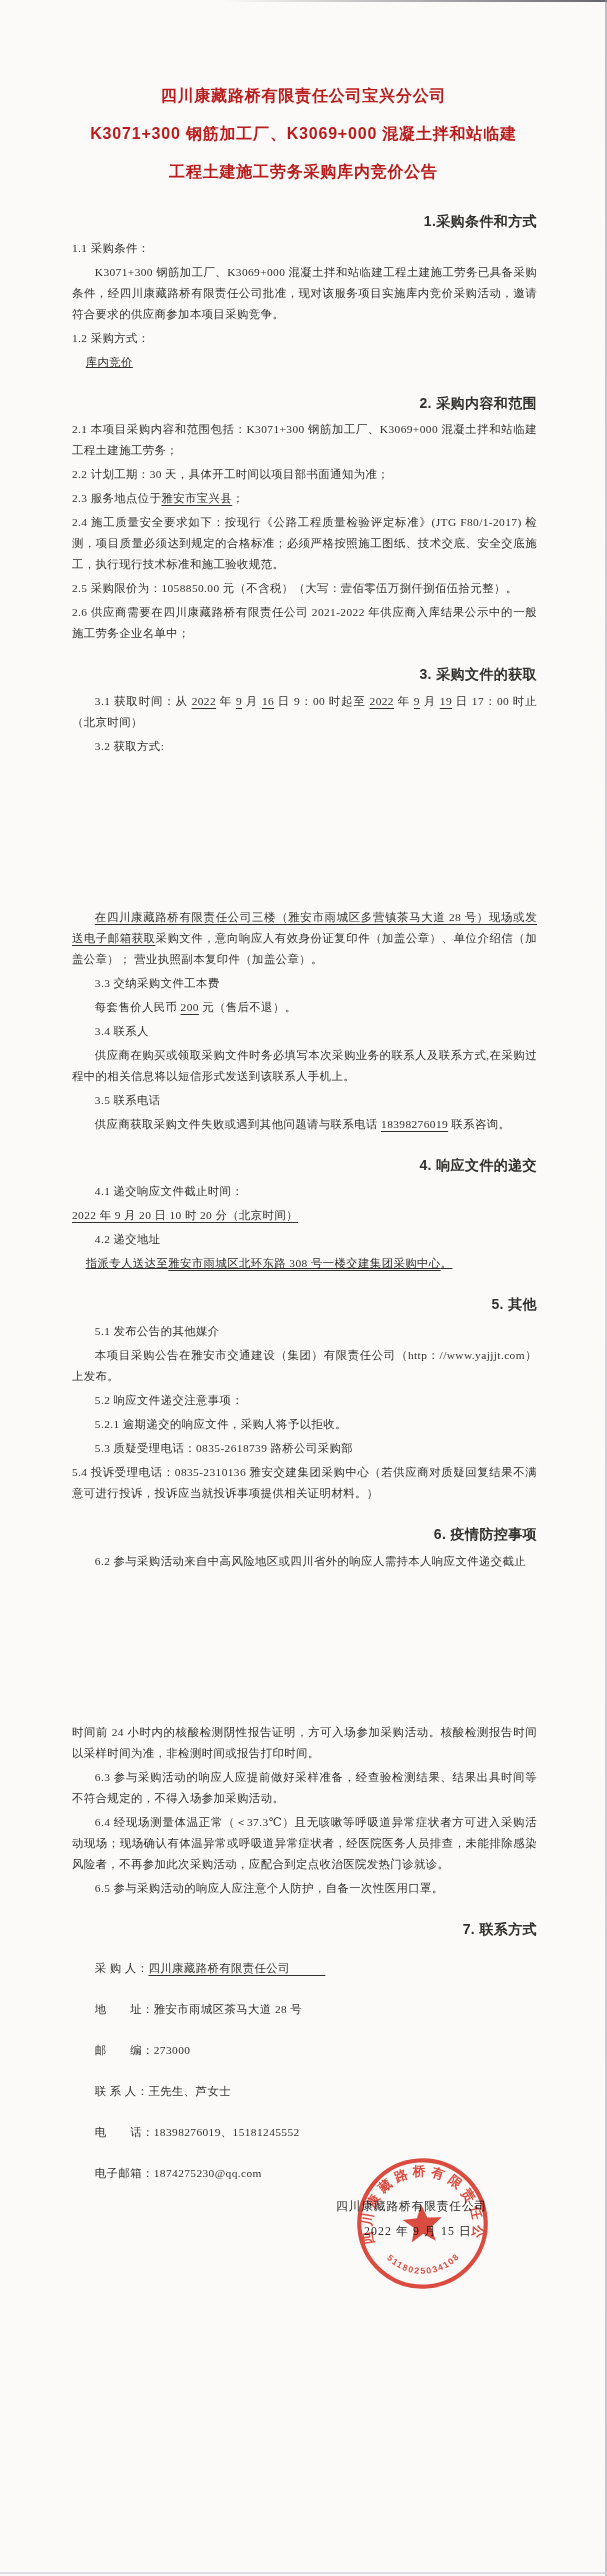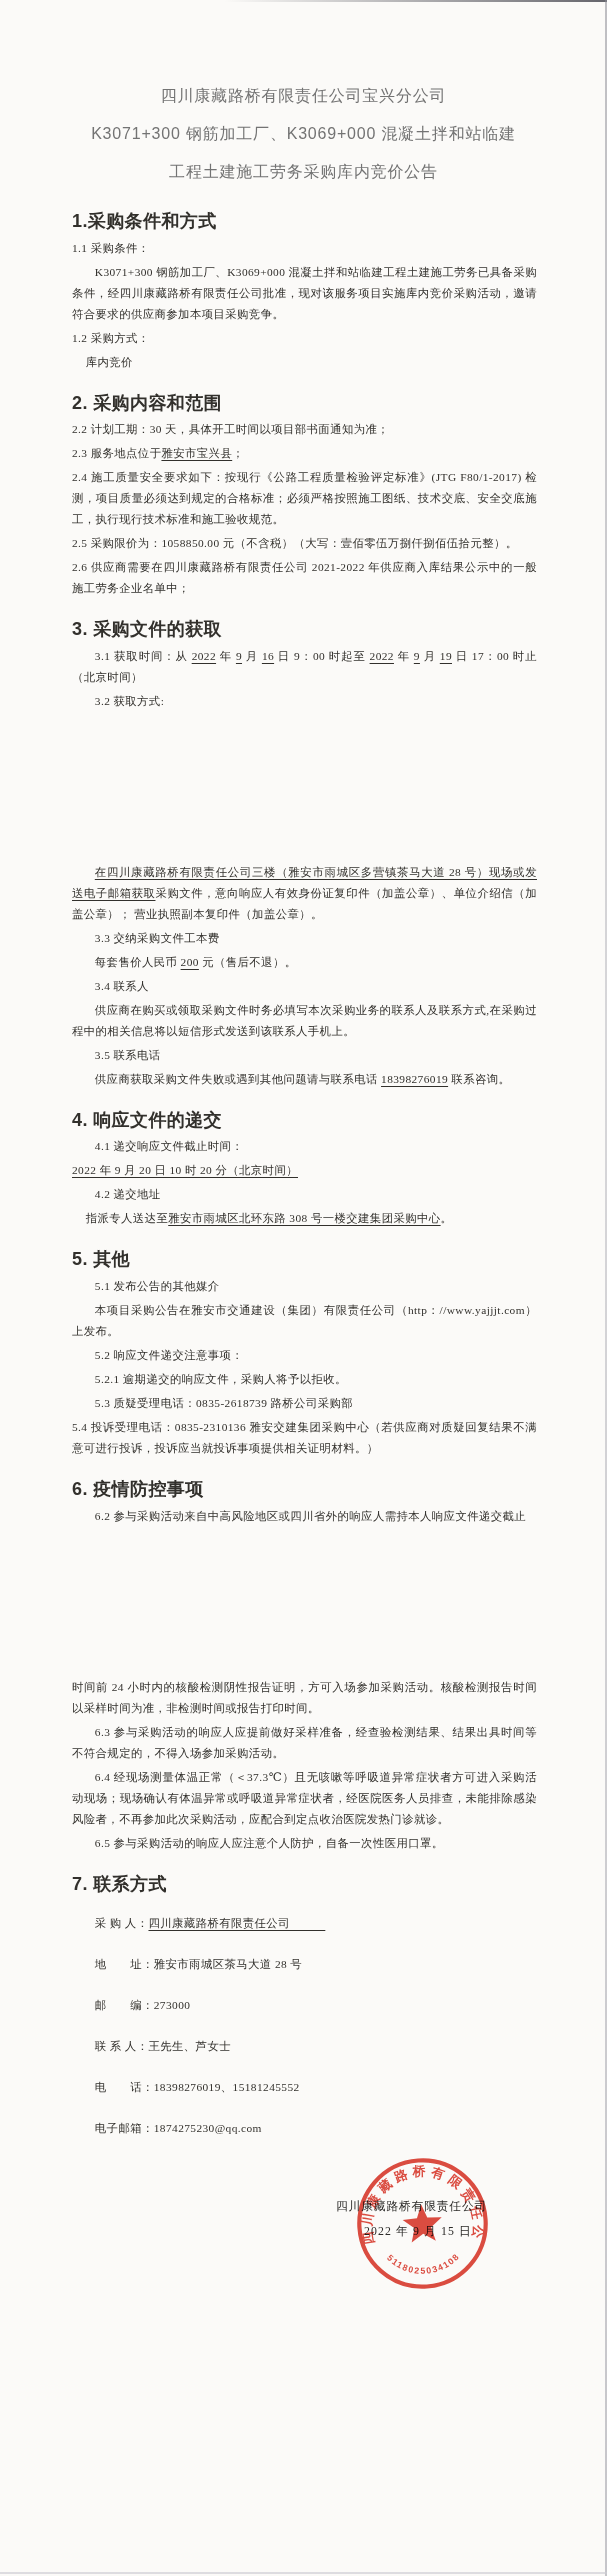--- a/index.html
+++ b/index.html
@@ -13,30 +13,30 @@
   .page{position:absolute;inset:0;overflow:hidden;}
   
   .artifact-topline{position:absolute;top:0;right:0;width:383px;height:2.3px;
     background:linear-gradient(to right,rgba(70,70,80,0),rgba(50,50,60,.75));}
   .edge-right{position:absolute;top:0;right:0;bottom:0;width:2.3px;
     background:linear-gradient(to bottom,#8d8d96,#b9b9c0 40%,#9a9aa4);opacity:.55;}
   .edge-bottom{position:absolute;left:0;right:0;bottom:2.3px;height:1.5px;background:#cdcdd2;opacity:.65;}
 
   .title-wrap{margin:77px 46px 0;text-align:center;}
   .title-line{font-family:"Liberation Sans","DejaVu Sans",sans-serif;
-    font-weight:400;font-size:16px;line-height:38px;letter-spacing:0.8px;color:#737373;}
+    font-weight:700;font-size:16px;line-height:38px;letter-spacing:0.8px;color:#b91c1c;}
 
   #doc{margin:21px 72px 0 72px;width:465px;}
   .blk{font-size:11.4px;line-height:21px;margin:3px 0;text-align:justify;
     letter-spacing:0.4px;}
   .blk.heading{font-family:"Liberation Sans","DejaVu Sans",sans-serif;
-    font-weight:700;font-size:18px;line-height:18px;margin:21px 0 7.6px;text-align:left;letter-spacing:0.4px;}
+    font-weight:700;font-size:14px;line-height:18px;margin:21px 0 7.6px;text-align:right;letter-spacing:0.4px;}
   .blk.item{text-indent:0;}
   .blk.para{text-indent:2em;}
-  .blk.sub{text-indent:1.2em;}
+  .blk.sub{text-indent:1.2em;text-decoration:underline;}
   .blk.contact{text-indent:2em;margin:20px 0;letter-spacing:0.4px;}
   .blk.gap{height:144px;margin:0;}
   .u{text-decoration:underline;text-underline-offset:3px;text-decoration-thickness:0.8px;}
 
   
   .sign-company{position:absolute;left:336px;top:2199px;font-size:11.8px;letter-spacing:0.8px;color:#2c2b29;}
   .sign-date{position:absolute;left:364px;top:2224px;font-size:11.8px;letter-spacing:1.1px;color:#2c2b29;}
   .seal{position:absolute;left:354px;top:2155px;width:137px;height:137px;
     transform:rotate(-4deg);opacity:.88;mix-blend-mode:multiply;}
   .seal text{fill:#da3427;}
@@ -56,20 +56,21 @@
     <div class="title-line">工程土建施工劳务采购库内竞价公告</div>
   </div>
 
   <div id="doc">
       <div class="blk heading"><span>1.采购条件和方式</span></div>
       <div class="blk item"><span>1.1 采购条件：</span></div>
       <div class="blk para"><span>K3071+300 钢筋加工厂、K3069+000 混凝土拌和站临建工程土建施工劳务已具备采购条件，经四川康藏路桥有限责任公司批准，现对该服务项目实施库内竞价采购活动，邀请符合要求的供应商参加本项目采购竞争。</span></div>
       <div class="blk item"><span>1.2 采购方式：</span></div>
       <div class="blk sub"><span>库内竞价</span></div>
       <div class="blk heading"><span>2. 采购内容和范围</span></div>
+      <div class="blk item"><span>2.1 本项目采购内容和范围包括：K3071+300 钢筋加工厂、K3069+000 混凝土拌和站临建工程土建施工劳务；</span></div>
       <div class="blk item"><span>2.2 计划工期：30 天，具体开工时间以项目部书面通知为准；</span></div>
       <div class="blk item"><span>2.3 服务地点位于</span><span class="u">雅安市宝兴县</span><span>；</span></div>
       <div class="blk item"><span>2.4 施工质量安全要求如下：按现行《公路工程质量检验评定标准》(JTG F80/1-2017) 检测，项目质量必须达到规定的合格标准；必须严格按照施工图纸、技术交底、安全交底施工，执行现行技术标准和施工验收规范。</span></div>
       <div class="blk item"><span>2.5 采购限价为：1058850.00 元（不含税）（大写：壹佰零伍万捌仟捌佰伍拾元整）。</span></div>
       <div class="blk item"><span>2.6 供应商需要在四川康藏路桥有限责任公司 2021-2022 年供应商入库结果公示中的一般施工劳务企业名单中；</span></div>
       <div class="blk heading"><span>3. 采购文件的获取</span></div>
       <div class="blk para"><span>3.1 获取时间：从 </span><span class="u">2022</span><span> 年 </span><span class="u">9</span><span> 月 </span><span class="u">16</span><span> 日 9：00 时起至 </span><span class="u">2022</span><span> 年 </span><span class="u">9</span><span> 月 </span><span class="u">19</span><span> 日 17：00 时止（北京时间）</span></div>
       <div class="blk para"><span>3.2  获取方式:</span></div>
       <div class="blk gap"></div>
       <div class="blk para"><span class="u">在四川康藏路桥有限责任公司三楼（雅安市雨城区多营镇茶马大道 28 号）现场或发送电子邮箱获取</span><span>采购文件，意向响应人有效身份证复印件（加盖公章）、单位介绍信（加盖公章）； 营业执照副本复印件（加盖公章）。</span></div>

